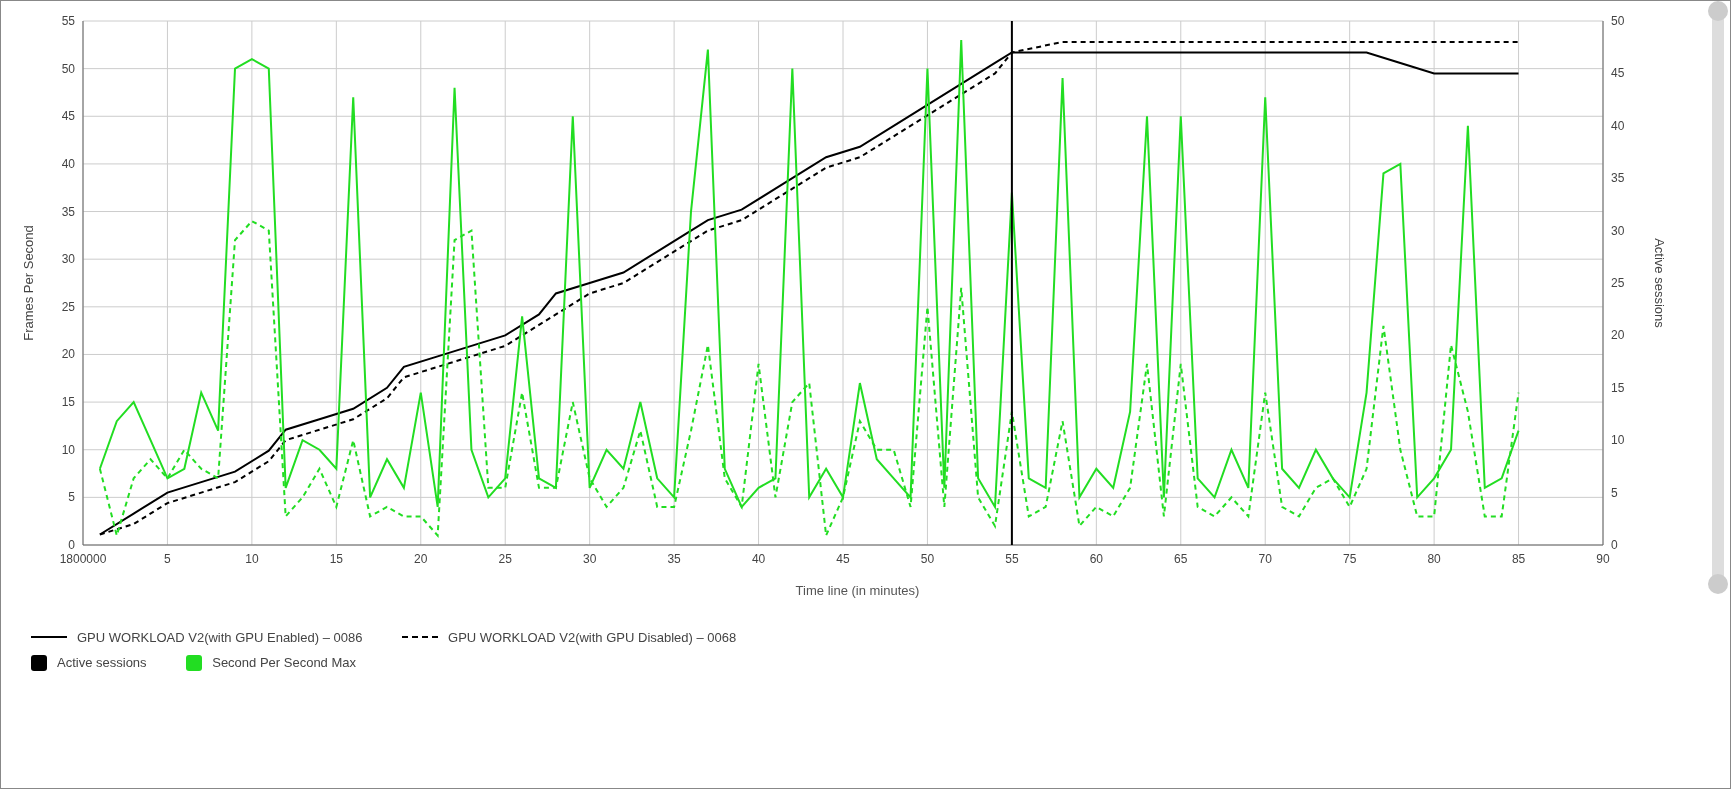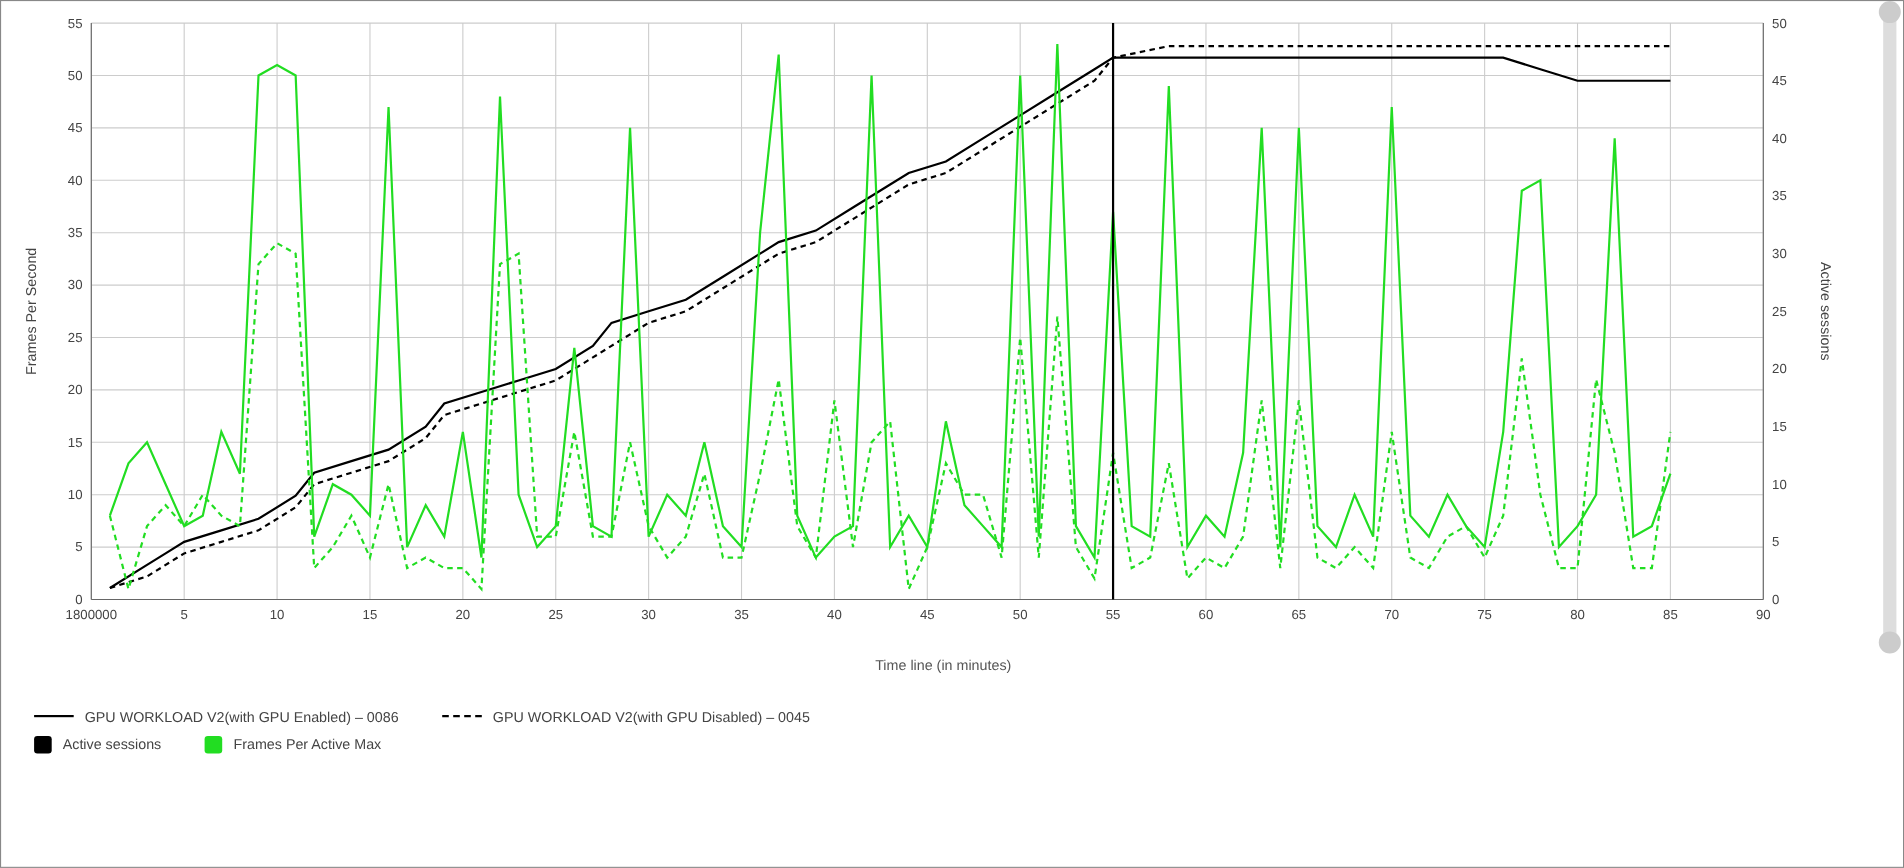--- a/index.html
+++ b/index.html
@@ -4,21 +4,21 @@
 <style>
   html,body{margin:0;padding:0;background:#fff;font-family:Arial,Helvetica,sans-serif;color:#333;font-size:13px}
   .frame{border:1px solid #888;box-sizing:border-box;width:1731px;height:789px;position:relative;padding:8px 28px 8px 12px}
   .plot-wrap{position:relative;width:100%;height:570px;margin-top:4px}
   svg{display:block}
   .axis text{font-size:12px;fill:#444}
   .axis-title{font-size:13px;fill:#444}
   .grid line{stroke:#ccc;stroke-width:1}
   .border line{stroke:#666;stroke-width:1}
   .cursor line{stroke:#000;stroke-width:2}
-  .xlabel{text-align:center;margin-top:14px;font-size:13px;color:#555}
+  .xlabel{text-align:center;font-size:13px;color:#555}
   .legend-rows{text-align:left;margin-top:28px}
   .legend-rows .row{margin:10px 0}
   .lg{display:inline-flex;align-items:center;margin:0 18px;font-size:13px;color:#444}
   .lg .sw-line{width:36px;height:0;border-top:2px solid #000;margin-right:10px}
   .lg .sw-dash{width:36px;height:0;border-top:2px dashed #000;margin-right:10px}
   .lg .sw-box{width:16px;height:16px;border-radius:3px;margin-right:10px}
   .vslider{position:absolute;right:6px;top:6px;bottom:200px;width:12px;background:#ddd;border-radius:6px}
   .vslider .knob{position:absolute;left:-4px;width:20px;height:20px;background:#ccc;border-radius:50%}
 </style>
 </head>
@@ -124,31 +124,31 @@
   <div class="xlabel">Time line (in minutes)</div>
 
   <div class="legend-rows">
     <div class="row">
       <span class="lg">
         <span class="sw-line"></span>
         <span>GPU WORKLOAD V2(with GPU Enabled) – 0086</span>
       </span>
       <span class="lg">
         <span class="sw-dash"></span>
-        <span>GPU WORKLOAD V2(with GPU Disabled) – 0045</span>
+        <span>GPU WORKLOAD V2(with GPU Disabled) – 0068</span>
       </span>
     </div>
     <div class="row">
       <span class="lg">
         <span class="sw-box" style="background:#000"></span>
         <span>Active sessions</span>
       </span>
       <span class="lg">
         <span class="sw-box" style="background:#22dd22"></span>
-        <span>Frames Per Active Max</span>
+        <span>Second Per Second Max</span>
       </span>
     </div>
   </div>
 
   <div class="vslider">
     <div class="knob" style="top:-6px"></div>
     <div class="knob" style="bottom:-6px"></div>
   </div>
 </div>
 

